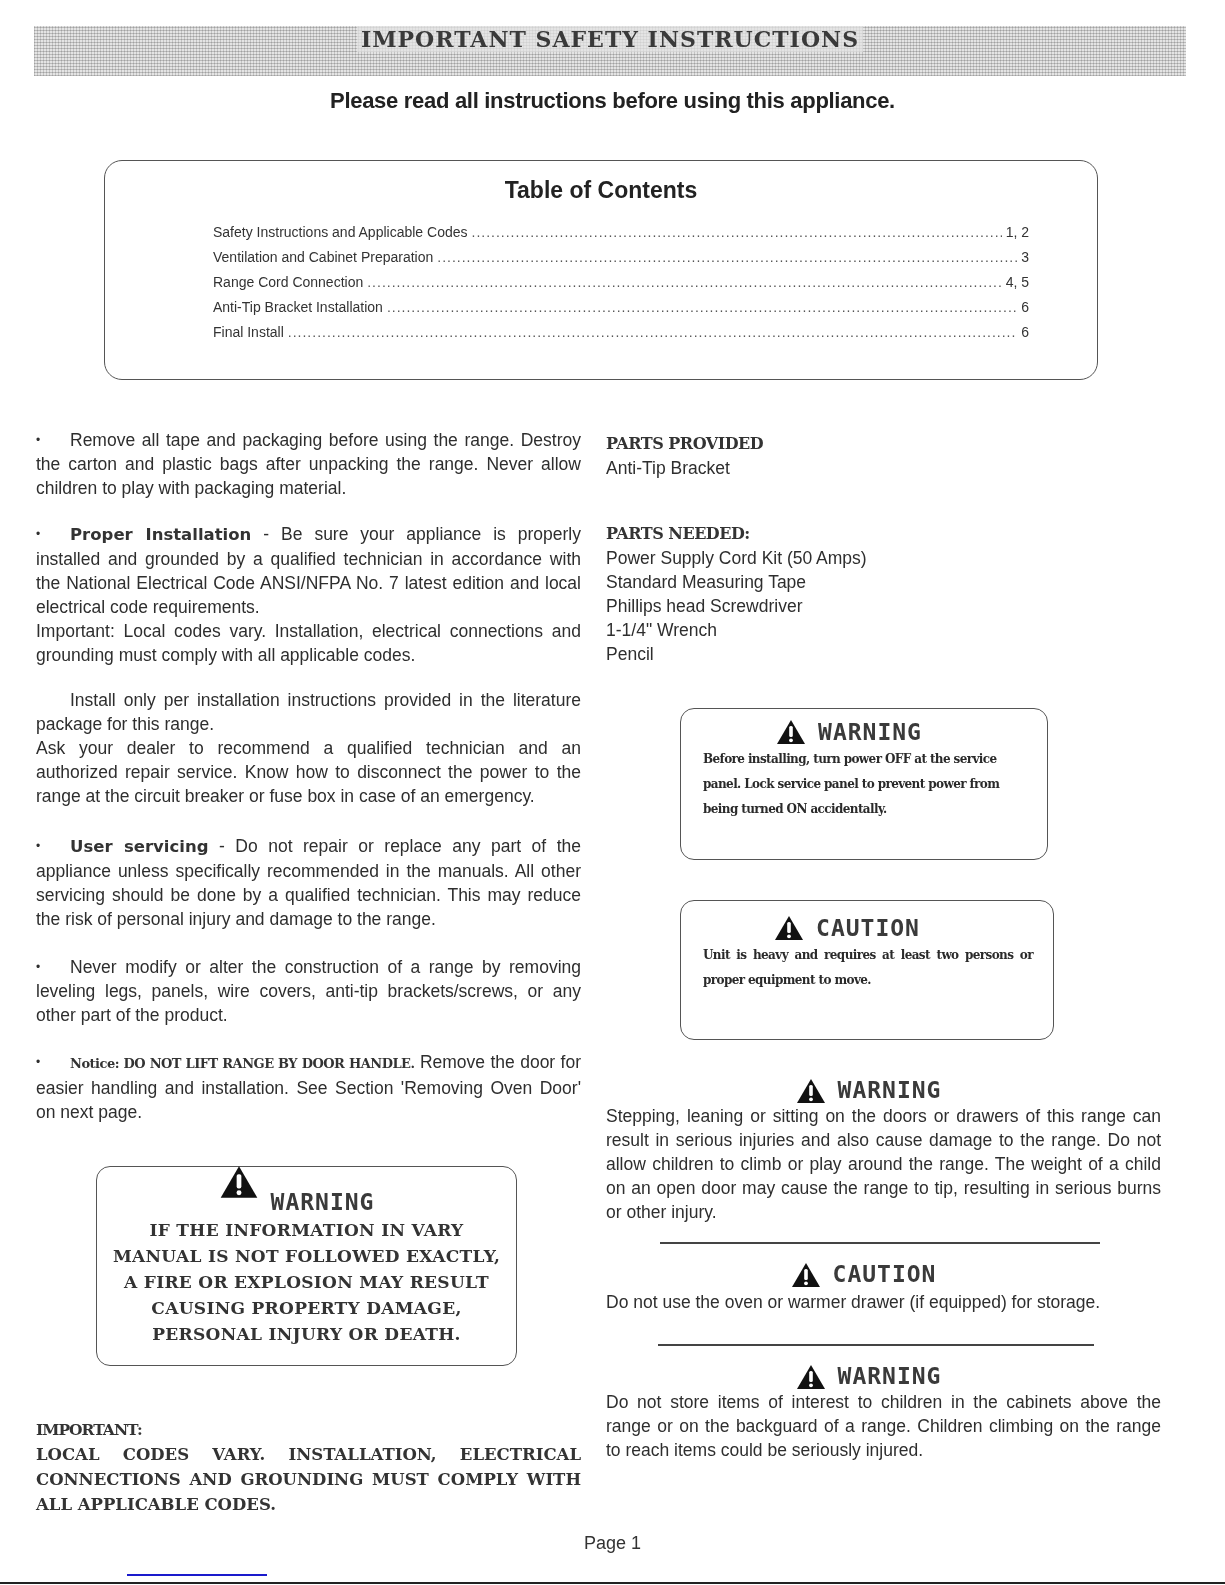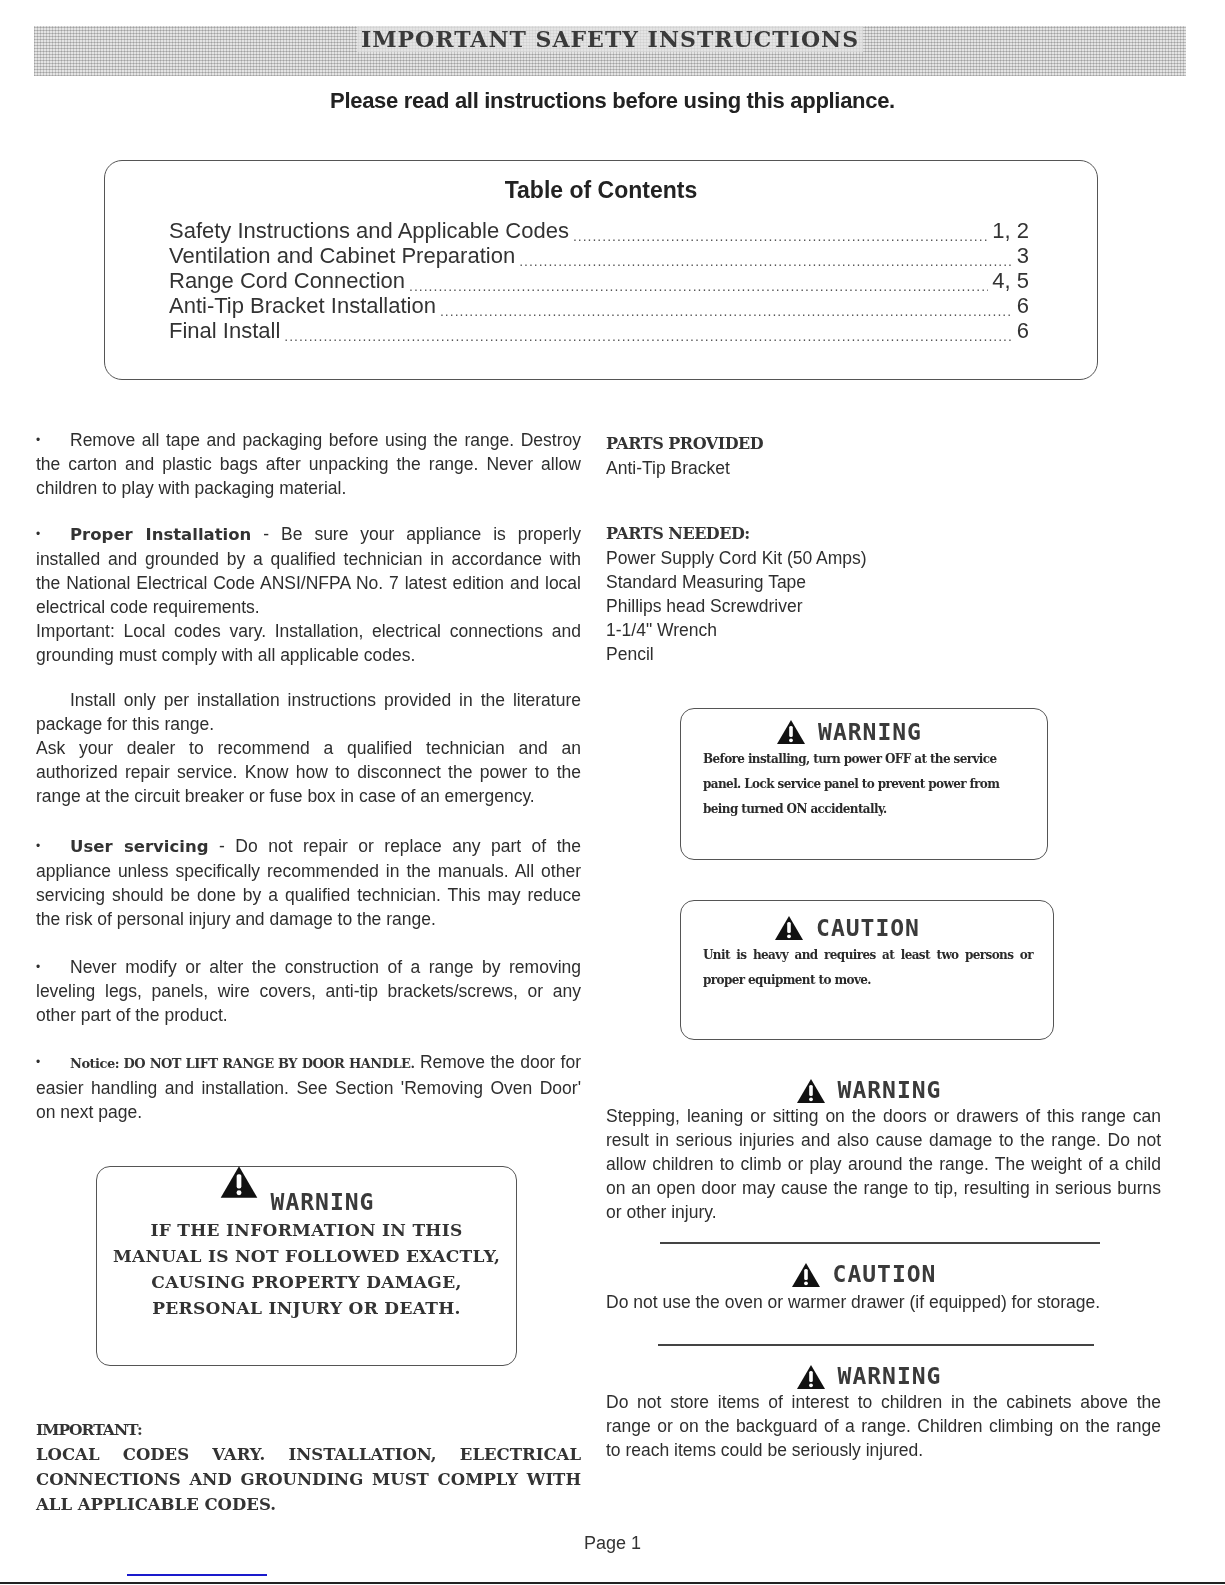--- a/index.html
+++ b/index.html
@@ -18,22 +18,22 @@
                   letter-spacing: 1px; color: #3a3a3a; background: rgba(228,228,228,0.7); padding: 0 4px; }
   .subtitle { left: 0; width: 1225px; top: 88px; text-align: center;
               font-family: "Liberation Sans", sans-serif; font-weight: bold; font-size: 22px; color: #222; letter-spacing: -0.3px; }
 
   
   .toc-box { left: 104px; top: 160px; width: 994px; height: 220px;
              border: 1.5px solid #555; border-radius: 18px; box-sizing: border-box; }
   .toc-title { left: 0; width: 100%; top: 16px; text-align: center;
                font-family: "Liberation Sans", sans-serif; font-weight: bold; font-size: 23px; color: #222; }
   .toc-list { left: 64px; top: 58px; width: 860px; }
-  .toc-row { display: flex; align-items: flex-end; height: 25px;
-             font-family: "Liberation Sans", sans-serif; font-size: 22px; color: #333; }
+  .toc-row { display: flex; align-items: center; height: 25px;
+             font-family: "Liberation Sans", sans-serif; font-size: 14px; color: #333; margin-left: 44px; }
   .toc-row .leader { flex: 1; overflow: hidden; white-space: nowrap; margin: 0 4px; color: #555; font-size: 14px; letter-spacing: 1px; }
   .toc-row .leader::after { content: "...................................................................................................................................................................................................................................................................."; }
 
   
   .col { font-family: "Liberation Sans", sans-serif; font-size: 17.5px; line-height: 24px; color: #2e2e2e; }
   .left-col { left: 36px; width: 545px; }
   .right-col { left: 606px; width: 555px; }
   .para { text-align: justify; margin: 0; }
   .bullet { display: inline-block; width: 34px; font-size: 12px; vertical-align: 2px; }
   .indent { display: inline-block; width: 34px; }
@@ -133,22 +133,23 @@
 </div>
 
 <div class="abs warn-box" style="left:96px; top:1166px; width:421px; height:200px;">
   <div class="warn-head" style="margin-top:8px; margin-left:-20px;">
     <svg class="tri" style="width:40px;height:34px;margin-top:-10px;">
         <use href="#tri"></use>
       </svg>
     <span class="warn-word" style="margin-top:14px;">WARNING</span>
   </div>
   <div class="warn-caps" style="margin-top:2px;">
-    <div>IF THE INFORMATION IN THIS</div>
+    <div>IF THE INFORMATION IN VARY</div>
     <div style="margin-left:-14px;margin-right:-14px;">MANUAL IS NOT FOLLOWED EXACTLY,</div>
+    <div>A FIRE OR EXPLOSION MAY RESULT</div>
     <div>CAUSING PROPERTY DAMAGE,</div>
     <div>PERSONAL INJURY OR DEATH.</div>
   </div>
 </div>
 
 <div class="abs" style="left:36px; top:1418px; width:545px;">
   <div class="serif-bold" style="font-size:15.5px;letter-spacing:-1px;line-height:24px;">IMPORTANT:</div>
   <div class="serif-bold" style="font-size:16.5px;letter-spacing:0px;line-height:25px;text-align:justify;">LOCAL CODES VARY. INSTALLATION, ELECTRICAL CONNECTIONS AND GROUNDING MUST COMPLY WITH ALL APPLICABLE CODES.</div>
 </div>
 

